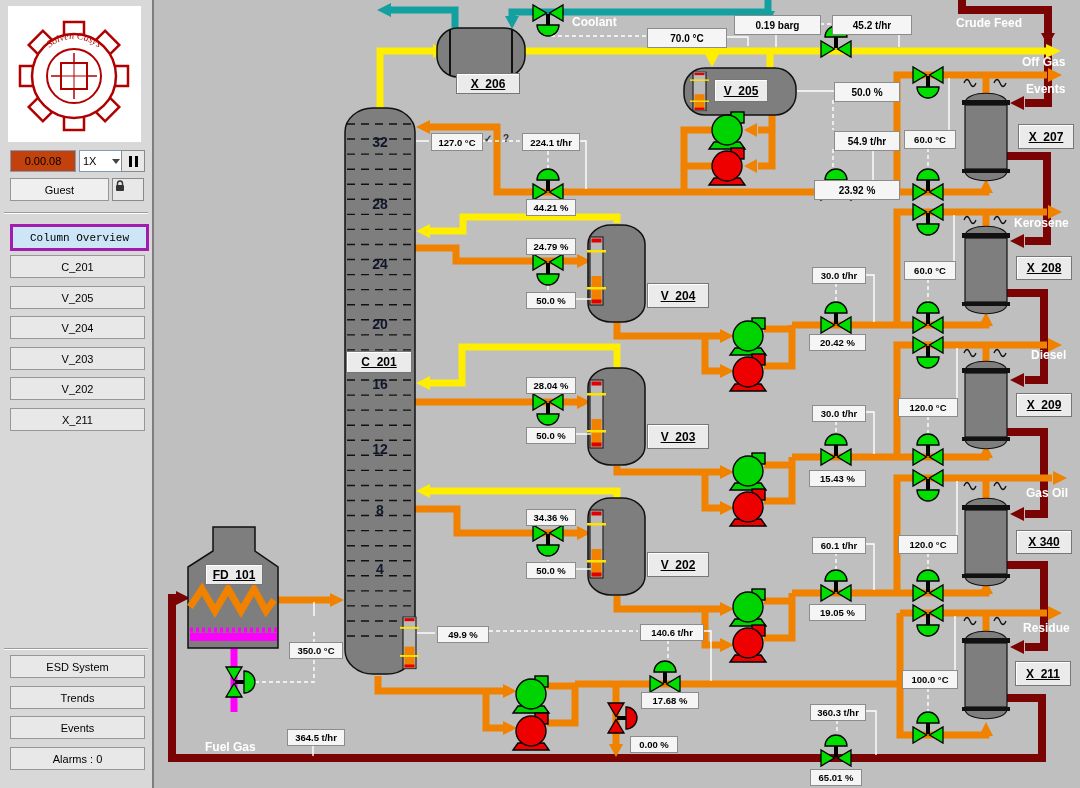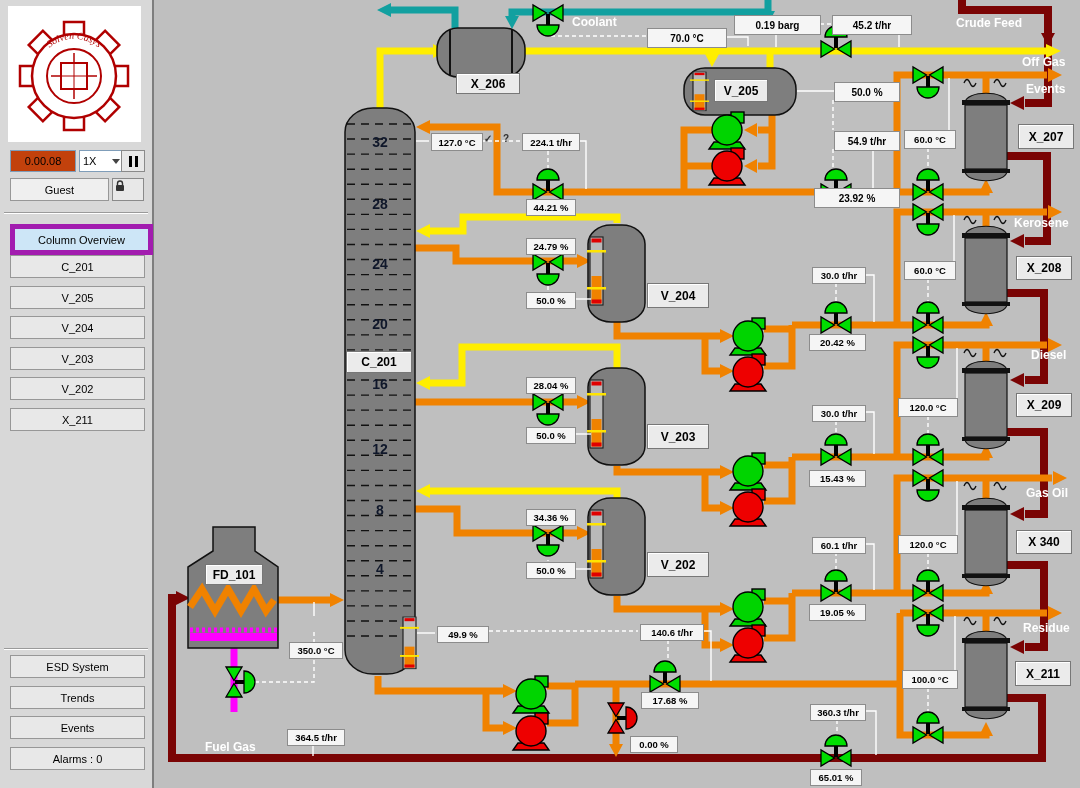--- a/index.html
+++ b/index.html
@@ -17,34 +17,34 @@
   .pr2{stroke:#7A0404;stroke-width:8;}
   .pm{stroke:#FF00FF;stroke-width:7;}
   .wl{stroke:#FFF;stroke-width:1.4;fill:none;}
   .wd{stroke:#FFF;stroke-width:1.4;fill:none;stroke-dasharray:4 3;}
   .val{position:absolute;background:#F5F5F5;border:1px solid #8C8C8C;color:#000;
        font:600 10px "Liberation Sans",sans-serif;display:flex;align-items:center;
        justify-content:center;white-space:nowrap;z-index:5;}
   .sm{font-size:9.5px;}
   .eq{position:absolute;background:#EBEBEB;border:1px solid #777;
       box-shadow:inset 1px 1px 0 #fff;color:#000;font:bold 12px "Liberation Sans",sans-serif;
-      display:flex;align-items:center;justify-content:center;z-index:5;}
+      display:flex;align-items:center;justify-content:center;z-index:5;text-decoration:underline;}
   .stream{position:absolute;color:#fff;font:bold 12px "Liberation Sans",sans-serif;
       white-space:nowrap;z-index:5;}
   .tnum{position:absolute;left:345px;width:70px;text-align:center;color:#0f172a;
       font:bold 14px "Liberation Sans",sans-serif;z-index:4;}
   .qf{position:absolute;color:#333;font:bold 10px "Liberation Sans",sans-serif;z-index:5;}
   
   #sidebar{position:absolute;left:0;top:0;width:152px;height:788px;background:#D8D8D8;
       border-right:2px solid #7e7e7e;z-index:10;}
   #logo{position:absolute;left:8px;top:6px;width:133px;height:136px;background:#fff;}
   .sbtn{position:absolute;left:10px;width:133px;height:21px;background:#E8E8E8;
       border:1px solid #979797;color:#000;font:11px "Liberation Sans",sans-serif;
       display:flex;align-items:center;justify-content:center;cursor:default;}
-  .sbtn.active{background:#CDE6F7;border:5px solid #a21caf;}
+  .sbtn.active{background:#CDE6F7;border:3px solid #a21caf;font-family:Liberation Mono, monospace;}
   #timebox{position:absolute;left:10px;top:150px;width:64px;height:20px;background:#c2410c;
       border:1px solid #7F9DB9;font:11px "Liberation Sans",sans-serif;color:#000;
       display:flex;align-items:center;justify-content:center;}
   #speed{position:absolute;left:79px;top:150px;width:37px;height:20px;background:#fff;
       border:1px solid #7F9DB9;font:11px "Liberation Sans",sans-serif;color:#000;
       display:flex;align-items:center;justify-content:space-between;padding:0 3px;}
   #speed .arr{width:0;height:0;border-left:4px solid transparent;border-right:4px solid transparent;
       border-top:5px solid #444;}
   #pausebtn{position:absolute;left:121px;top:150px;width:22px;height:20px;background:#E8E8E8;
       border:1px solid #8a8a8a;display:flex;align-items:center;justify-content:center;gap:3px;}
@@ -433,21 +433,21 @@
 <div class="stream" style="left:1031px;top:348px">Diesel</div>
 <div class="stream" style="left:1026px;top:486px">Gas Oil</div>
 <div class="stream" style="left:1023px;top:621px">Residue</div>
 <div class="stream" style="left:205px;top:740px">Fuel Gas</div>
 
 <div class="val" style="left:647px;top:28px;width:78px;height:18px">70.0 °C</div>
 <div class="val" style="left:734px;top:15px;width:85px;height:18px">0.19 barg</div>
 <div class="val" style="left:832px;top:15px;width:78px;height:18px">45.2 t/hr</div>
 <div class="val" style="left:834px;top:82px;width:64px;height:18px">50.0 %</div>
 <div class="val" style="left:834px;top:131px;width:64px;height:18px">54.9 t/hr</div>
-<div class="val" style="left:814px;top:188px;width:84px;height:18px">23.92 %</div>
+<div class="val" style="left:814px;top:180px;width:84px;height:18px">23.92 %</div>
 <div class="val sm" style="left:431px;top:133px;width:50px;height:16px">127.0 °C</div>
 <div class="val sm" style="left:522px;top:133px;width:56px;height:16px">224.1 t/hr</div>
 <div class="val sm" style="left:526px;top:199px;width:48px;height:15px">44.21 %</div>
 <div class="val sm" style="left:526px;top:238px;width:48px;height:15px">24.79 %</div>
 <div class="val sm" style="left:526px;top:292px;width:48px;height:15px">50.0 %</div>
 <div class="val sm" style="left:526px;top:377px;width:48px;height:15px">28.04 %</div>
 <div class="val sm" style="left:526px;top:427px;width:48px;height:15px">50.0 %</div>
 <div class="val sm" style="left:526px;top:509px;width:48px;height:15px">34.36 %</div>
 <div class="val sm" style="left:526px;top:562px;width:48px;height:15px">50.0 %</div>
 <div class="val sm" style="left:812px;top:267px;width:52px;height:15px">30.0 t/hr</div>

